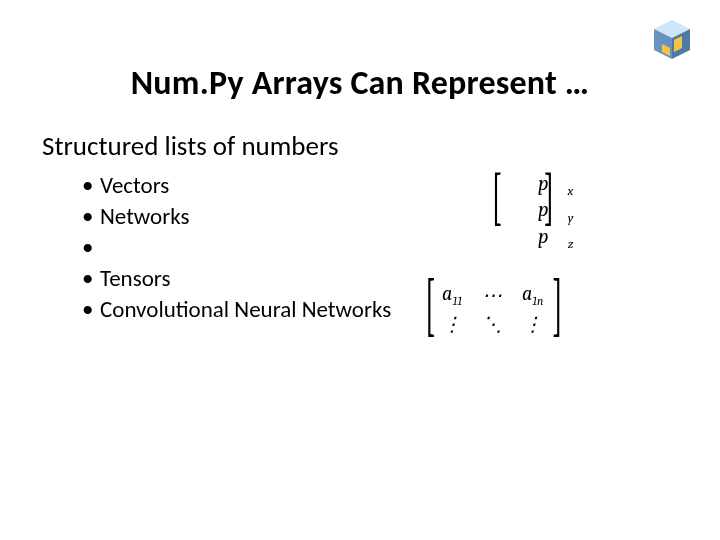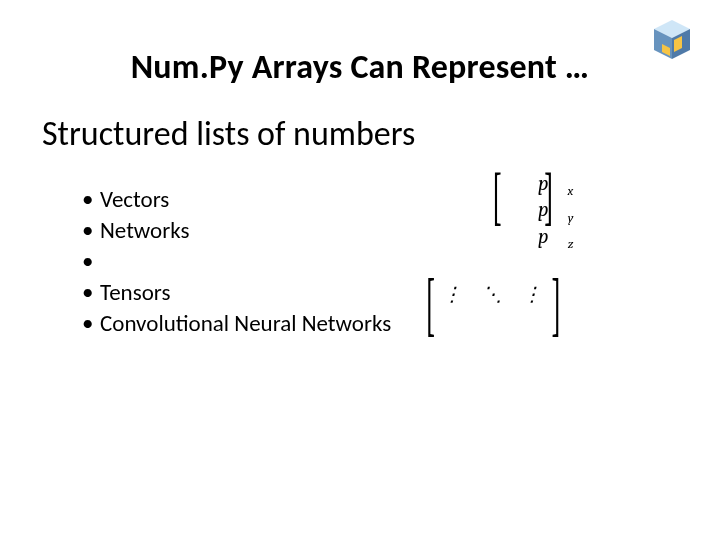--- a/index.html
+++ b/index.html
@@ -1,20 +1,20 @@
 <!DOCTYPE html>
 <html><head>
 <meta charset="utf-8">
 <style>
   * { margin: 0; padding: 0; box-sizing: border-box; }
   html, body { width: 720px; height: 540px; background: #fff; font-family: Calibri, Arial, sans-serif; color: #000; }
-  .slide { position: relative; width: 720px; height: 540px; padding: 28px 40px 30px 40px; }
+  .slide { position: relative; width: 720px; height: 540px; padding: 44px 40px 30px 40px; }
   .logo { position: absolute; top: 10px; right: 20px; }
   .title { font-size: 34px; font-weight: 700; text-align: center; margin-top: 18px; margin-bottom: 26px; letter-spacing: 0.2px; }
-  .subhead { font-size: 34px; font-weight: 400; margin-left: 2px; margin-bottom: 26px; }
+  .subhead { font-size: 27px; font-weight: 400; margin-left: 2px; margin-bottom: 4px; }
   .body { display: flex; }
   .bullets { margin-left: 42px; margin-top: 4px; }
   .bullets li { list-style: none; font-size: 23px; line-height: 1.35; font-weight: 400; display: flex; }
   .bullets li .dot { display: inline-block; width: 18px; }
   .illus { position: absolute; right: 58px; top: 172px; width: 240px; }
   .vec { position: absolute; top: 0; left: 78px; font-family: Cambria, "Times New Roman", serif; font-size: 21px; }
   .vec .bracket { font-size: 62px; font-weight: 200; line-height: 0.9; position: absolute; top: -2px; }
   .vec .lb { left: -14px; transform: scaleX(0.5); }
   .vec .rb { left: 38px; transform: scaleX(0.5); }
   .vec .col { display: flex; flex-direction: column; align-items: center; }
@@ -81,20 +81,25 @@
         <span><span>p</span><span class="sub">y</span></span>
         <span><span>p</span><span class="sub">z</span></span>
       </div>
       <span class="bracket rb">]</span>
     </div>
 
     <div class="mat">
       <span class="bracket lb">[</span>
       <table>
         <tbody>
+            <tr>
+          <td><span>a</span><span class="sub2">11</span></td>
+          <td>⋯</td>
+          <td><span>a</span><span class="sub2">1n</span></td>
+        </tr>
         <tr>
           <td>⋮</td>
           <td>⋱</td>
           <td>⋮</td>
         </tr>
       </tbody>
         </table>
       <span class="bracket rb">]</span>
     </div>
   </div>

